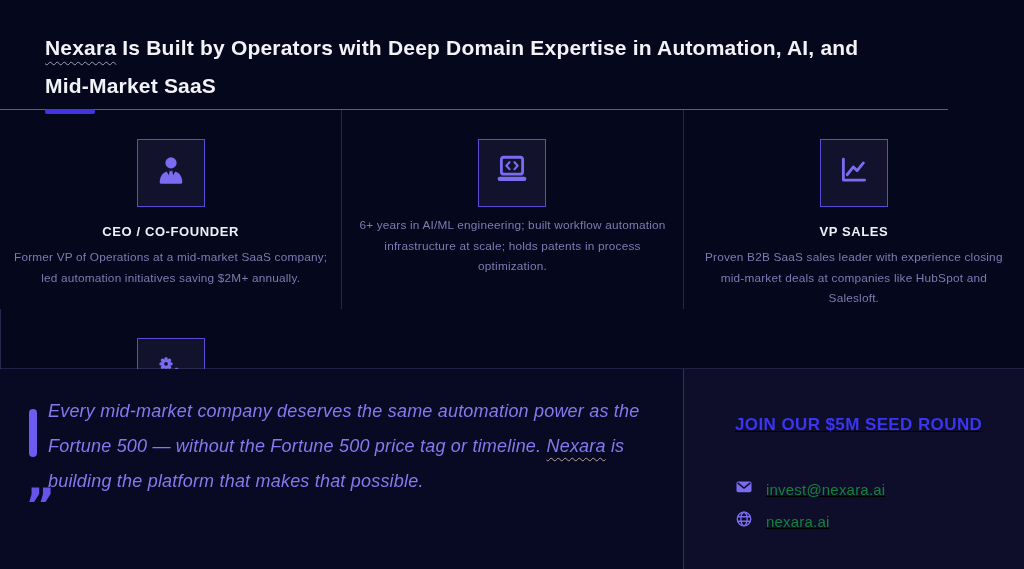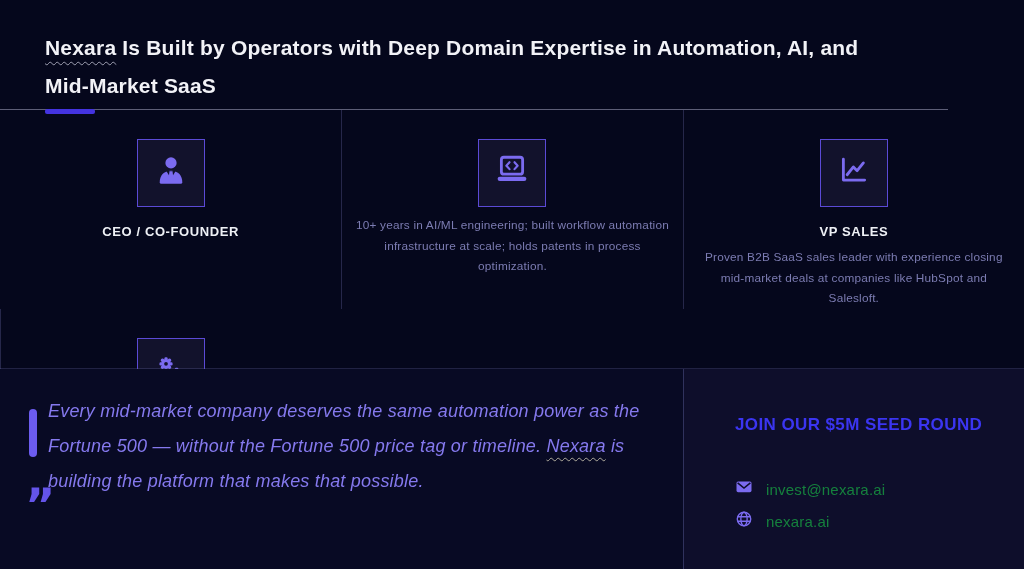--- a/index.html
+++ b/index.html
@@ -49,21 +49,21 @@
                 font-family: "DejaVu Sans", sans-serif;
                 font-size: 46px; line-height: 1; font-weight: bold; color: #6454ea; }
   .quote-text { margin: 25px 34px 0 48px; max-width: 600px;
                 font-style: italic; font-size: 18px; line-height: 35px;
                 color: #8579ee; letter-spacing: 0.2px; }
   .wavy-quote { text-decoration: underline; text-decoration-style: wavy;
                 text-decoration-color: rgba(222,216,190,0.75);
                 text-decoration-thickness: 1px; text-underline-offset: 5px; }
 
   .cta-block { flex: 1; height: 100%; background: #0e0e2b;
-               padding: 46px 28px 0 51px; }
+               padding: 46px 28px 0 51px; text-decoration: underline; }
   .cta-heading { font-size: 17px; font-weight: bold; color: #3b35f1;
                  letter-spacing: 0.4px; }
   .contacts { margin-top: 43px; }
   .contact-row { display: flex; align-items: center; margin-bottom: 10px; }
   .contact-row svg { width: 18px; height: 18px; flex: 0 0 18px; }
   .contact-value { margin-left: 13px; font-size: 15px; color: #15803d;
                    letter-spacing: 0.2px; }
 </style>
 </head>
 <body>
@@ -82,34 +82,35 @@
         <span>
           <svg viewBox="0 0 64 64" width="40" height="40">
             <circle cx="32" cy="19" r="9" fill="#7b6bf0"></circle>
             <path d="M14 50 Q14 33 32 31 Q50 33 50 50 Q50 52.5 47.5 52.5 L16.5 52.5 Q14 52.5 14 50 Z" fill="#7b6bf0"></path>
             <polygon points="24,31 32,44 40,31" fill="#12122c"></polygon>
             <polygon points="29.5,32.5 34.5,32.5 36,46 32,51.5 28,46" fill="#7b6bf0"></polygon>
           </svg>
         </span>
       </div>
       <div class="card-title">CEO / CO-FOUNDER</div>
+      <div class="card-bio">Former VP of Operations at a mid-market SaaS company; led automation initiatives saving $2M+ annually.</div>
     </div>
 
     <div class="card">
       <div class="icon-box">
         <span>
           <svg viewBox="0 0 64 64" width="40" height="40">
             <rect x="15" y="10" width="34" height="27" rx="4" fill="none" stroke="#7b6bf0" stroke-width="4.5"></rect>
             <path d="M28 18 L23 23.5 L28 29" fill="none" stroke="#7b6bf0" stroke-width="3.5" stroke-linecap="round" stroke-linejoin="round"></path>
             <path d="M36 18 L41 23.5 L36 29" fill="none" stroke="#7b6bf0" stroke-width="3.5" stroke-linecap="round" stroke-linejoin="round"></path>
             <rect x="9" y="41" width="46" height="7" rx="3.5" fill="#7b6bf0"></rect>
           </svg>
         </span>
       </div>
-      <div class="card-bio">10+ years in AI/ML engineering; built workflow automation infrastructure at scale; holds patents in process optimization.</div>
+      <div class="card-bio">6+ years in AI/ML engineering; built workflow automation infrastructure at scale; holds patents in process optimization.</div>
     </div>
 
     <div class="card">
       <div class="icon-box">
         <span>
           <svg viewBox="0 0 64 64" width="40" height="40">
             <path d="M15 13 L15 46.5 L49 46.5" fill="none" stroke="#7b6bf0" stroke-width="4.5" stroke-linecap="round" stroke-linejoin="round"></path>
             <path d="M21 38 L31 25.5 L37 31.5 L47 19" fill="none" stroke="#7b6bf0" stroke-width="4.5" stroke-linecap="round" stroke-linejoin="round"></path>
           </svg>
         </span>

